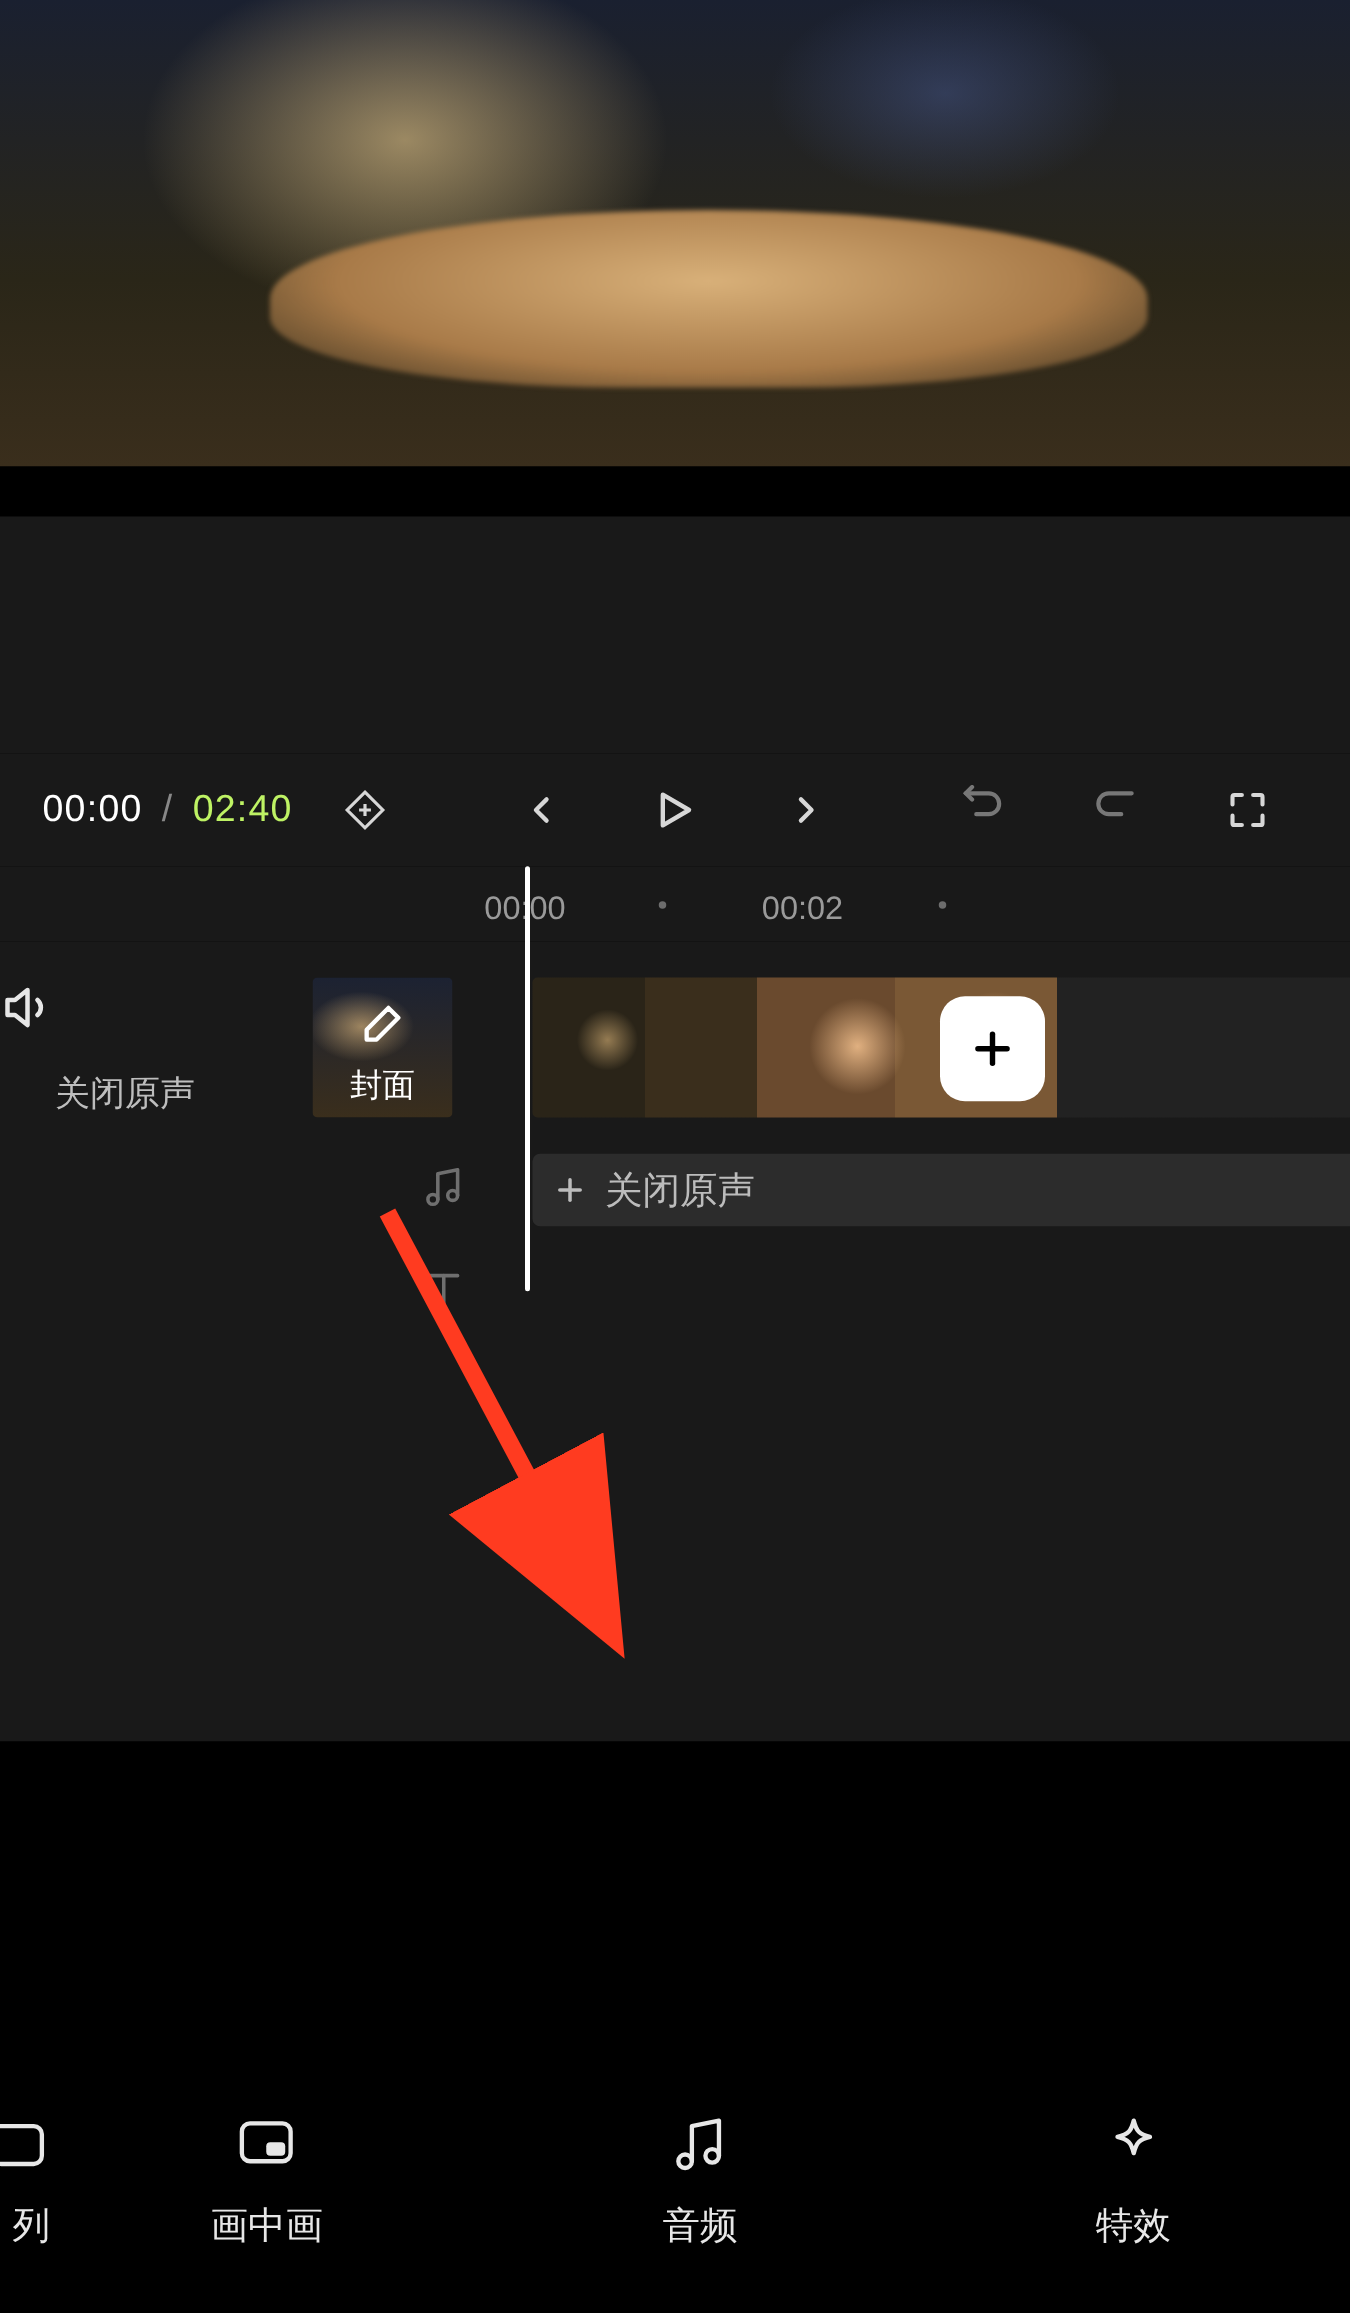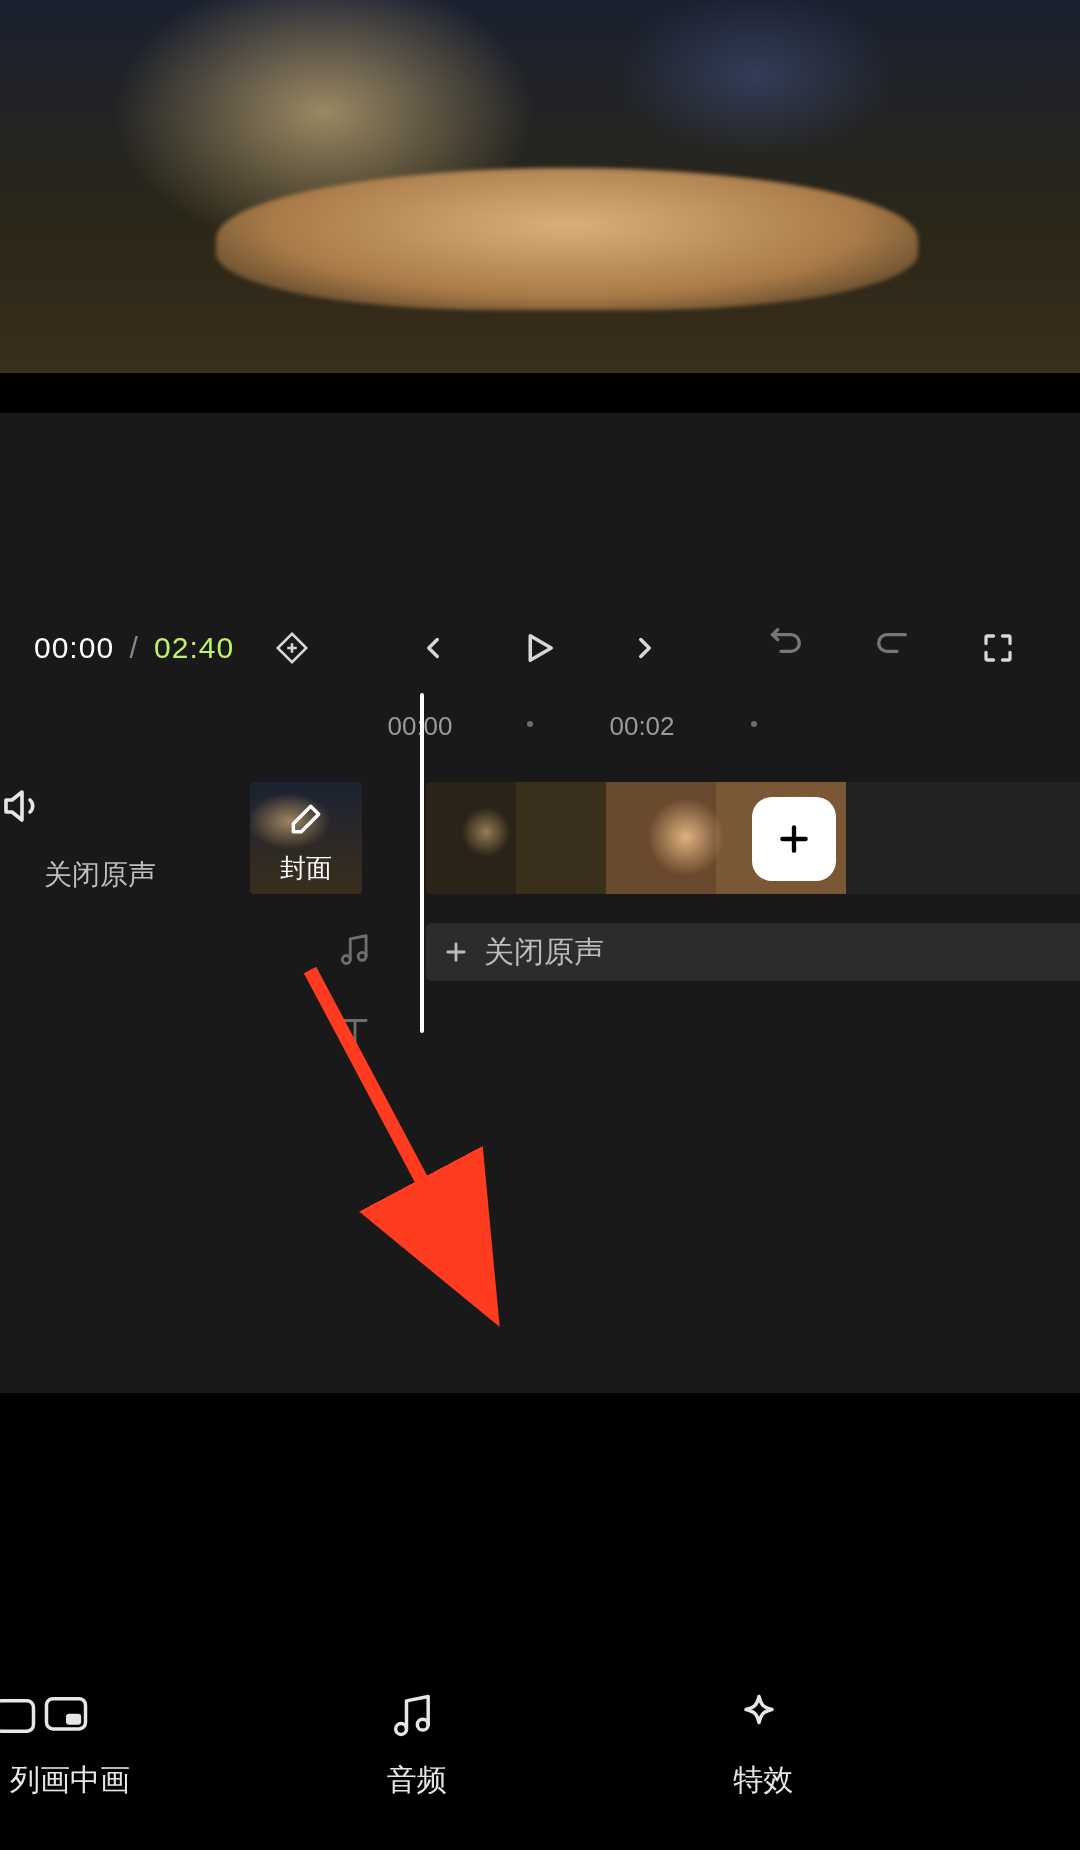--- a/index.html
+++ b/index.html
@@ -189,21 +189,21 @@
     left:0; right:0; bottom:0;
     height: 210px;
     background:#000;
     display:flex;
     align-items:center;
   }
   .tool{
     flex:1;
     display:flex;
     flex-direction:column;
-    align-items:flex-start;
+    align-items:center;
     gap:18px;
     color:#e7e7e7;
   }
   .tool.partial-left{ flex:0 0 40px; align-items:flex-end; overflow:hidden;}
   .tool .lbl{ font-size:30px; }
 
   
   .arrow-svg{
     position:absolute;
     left:0; top:0;

